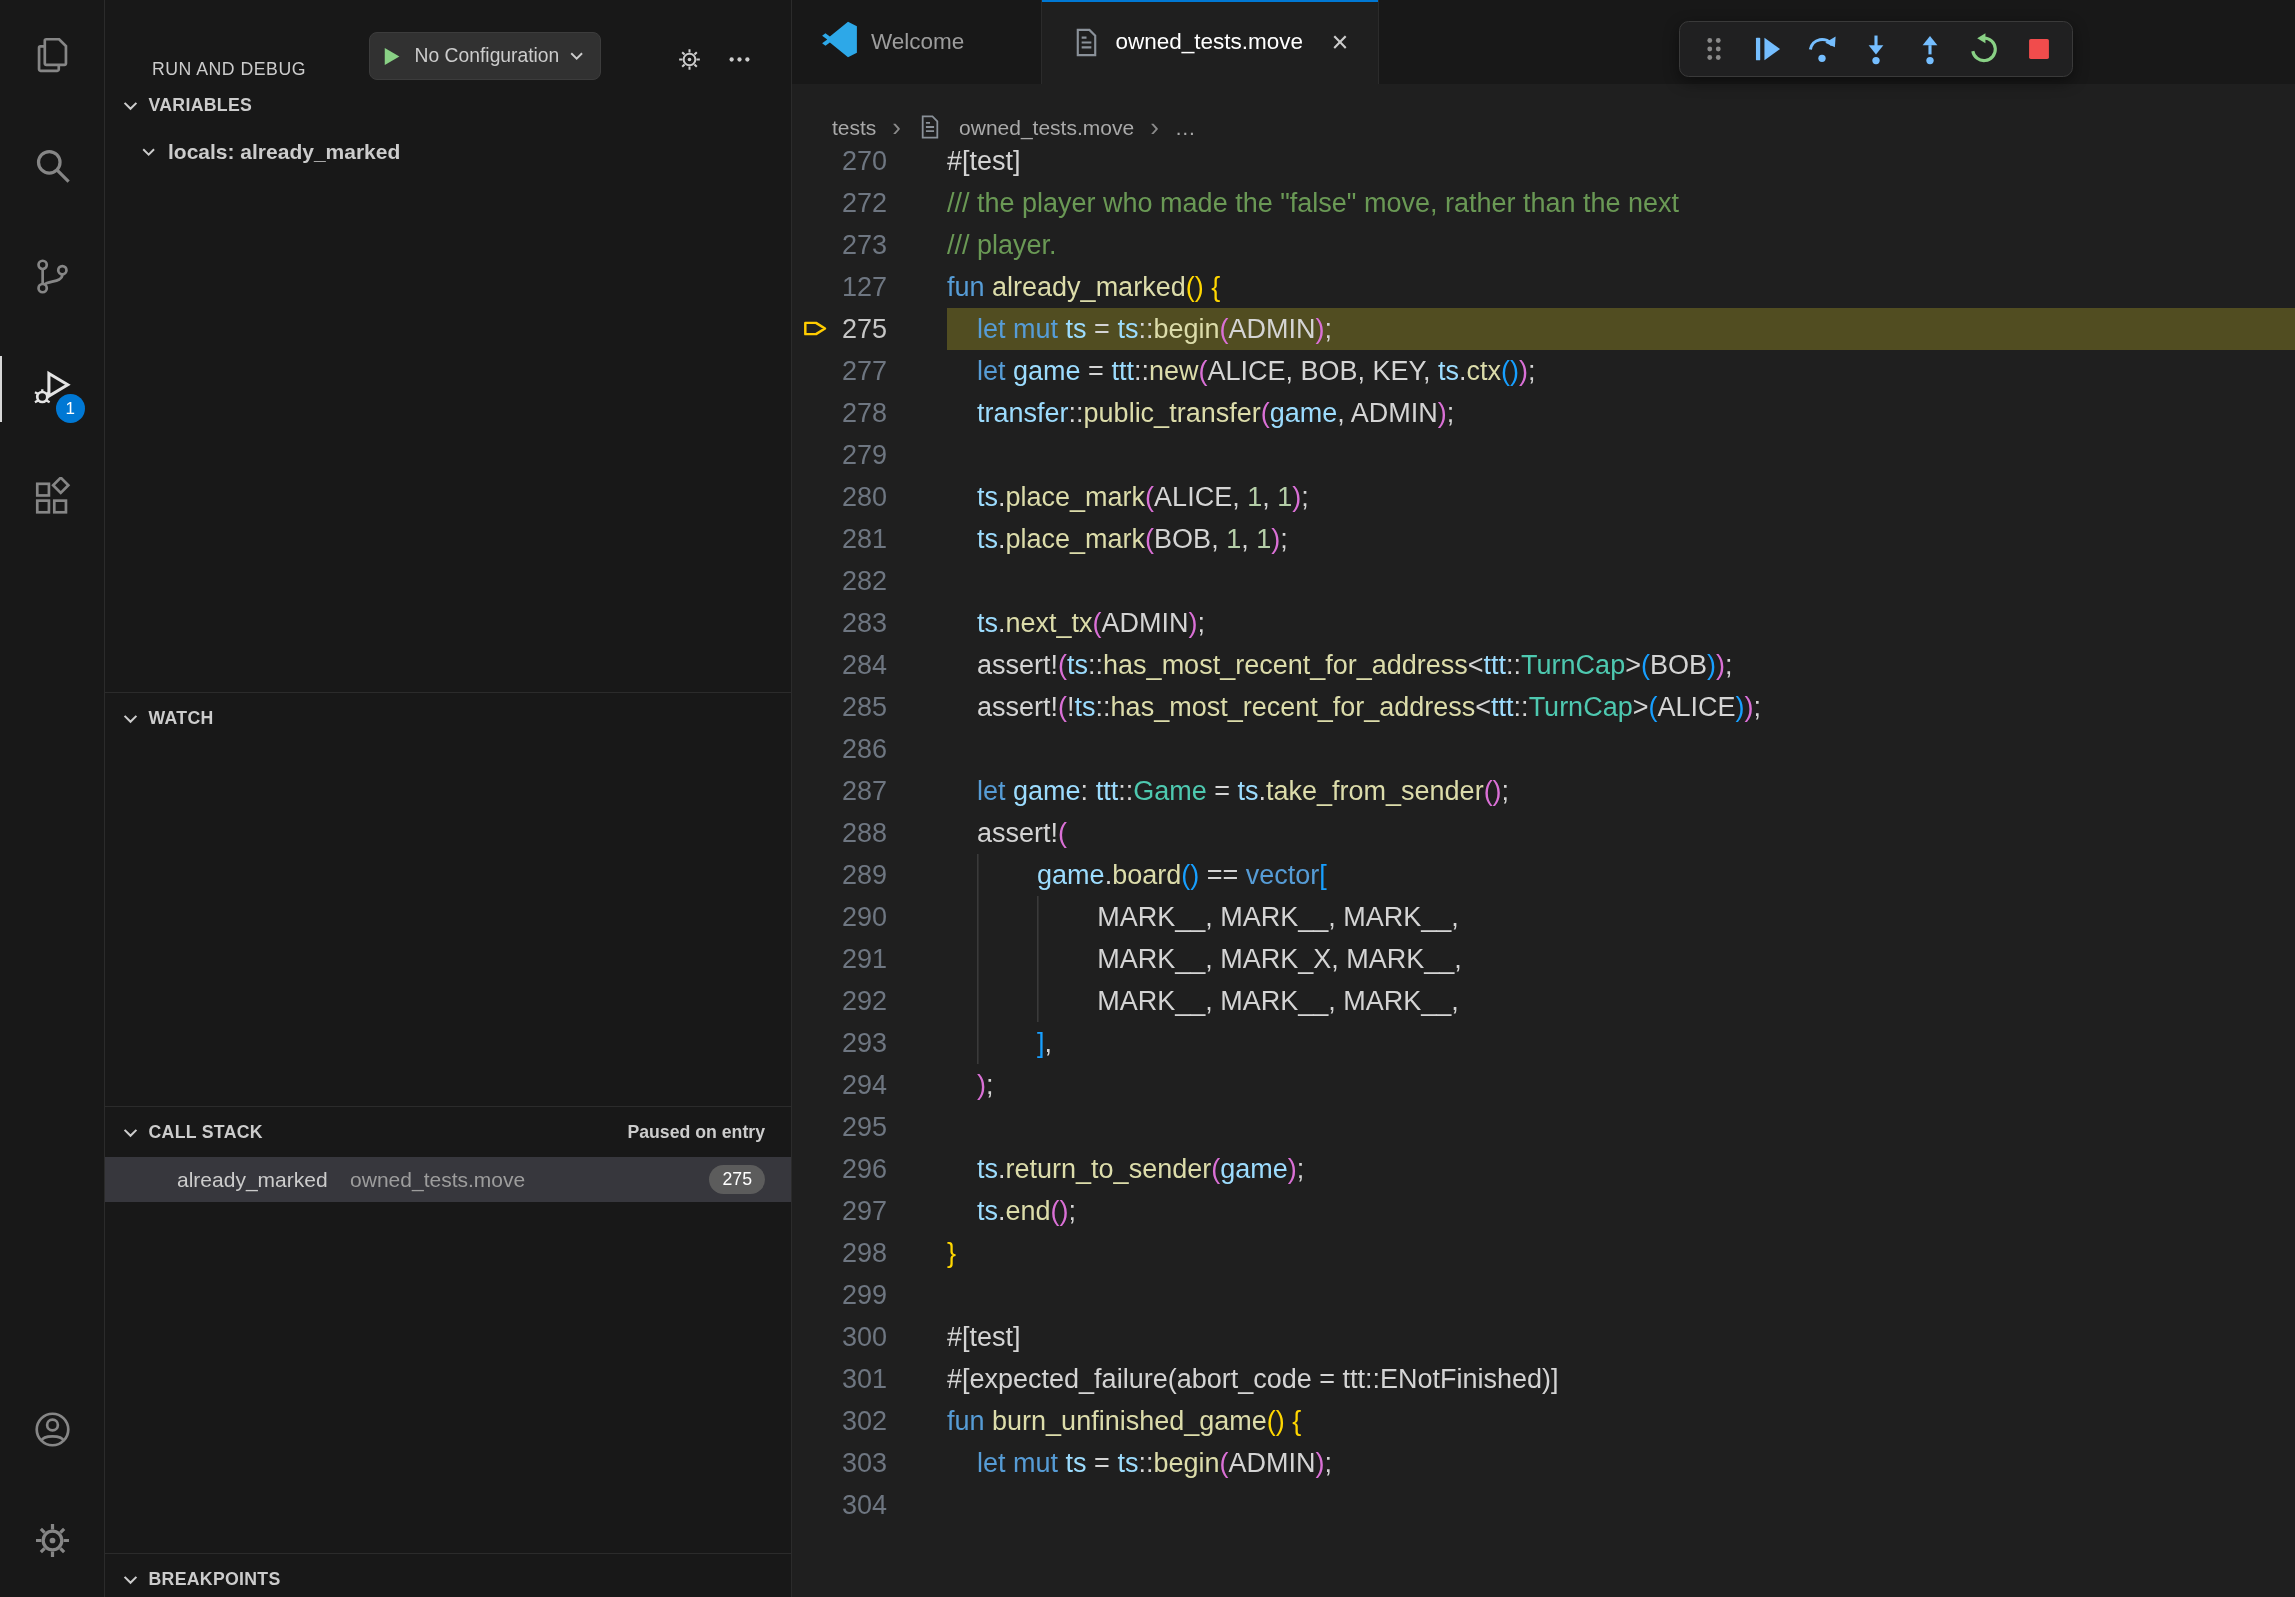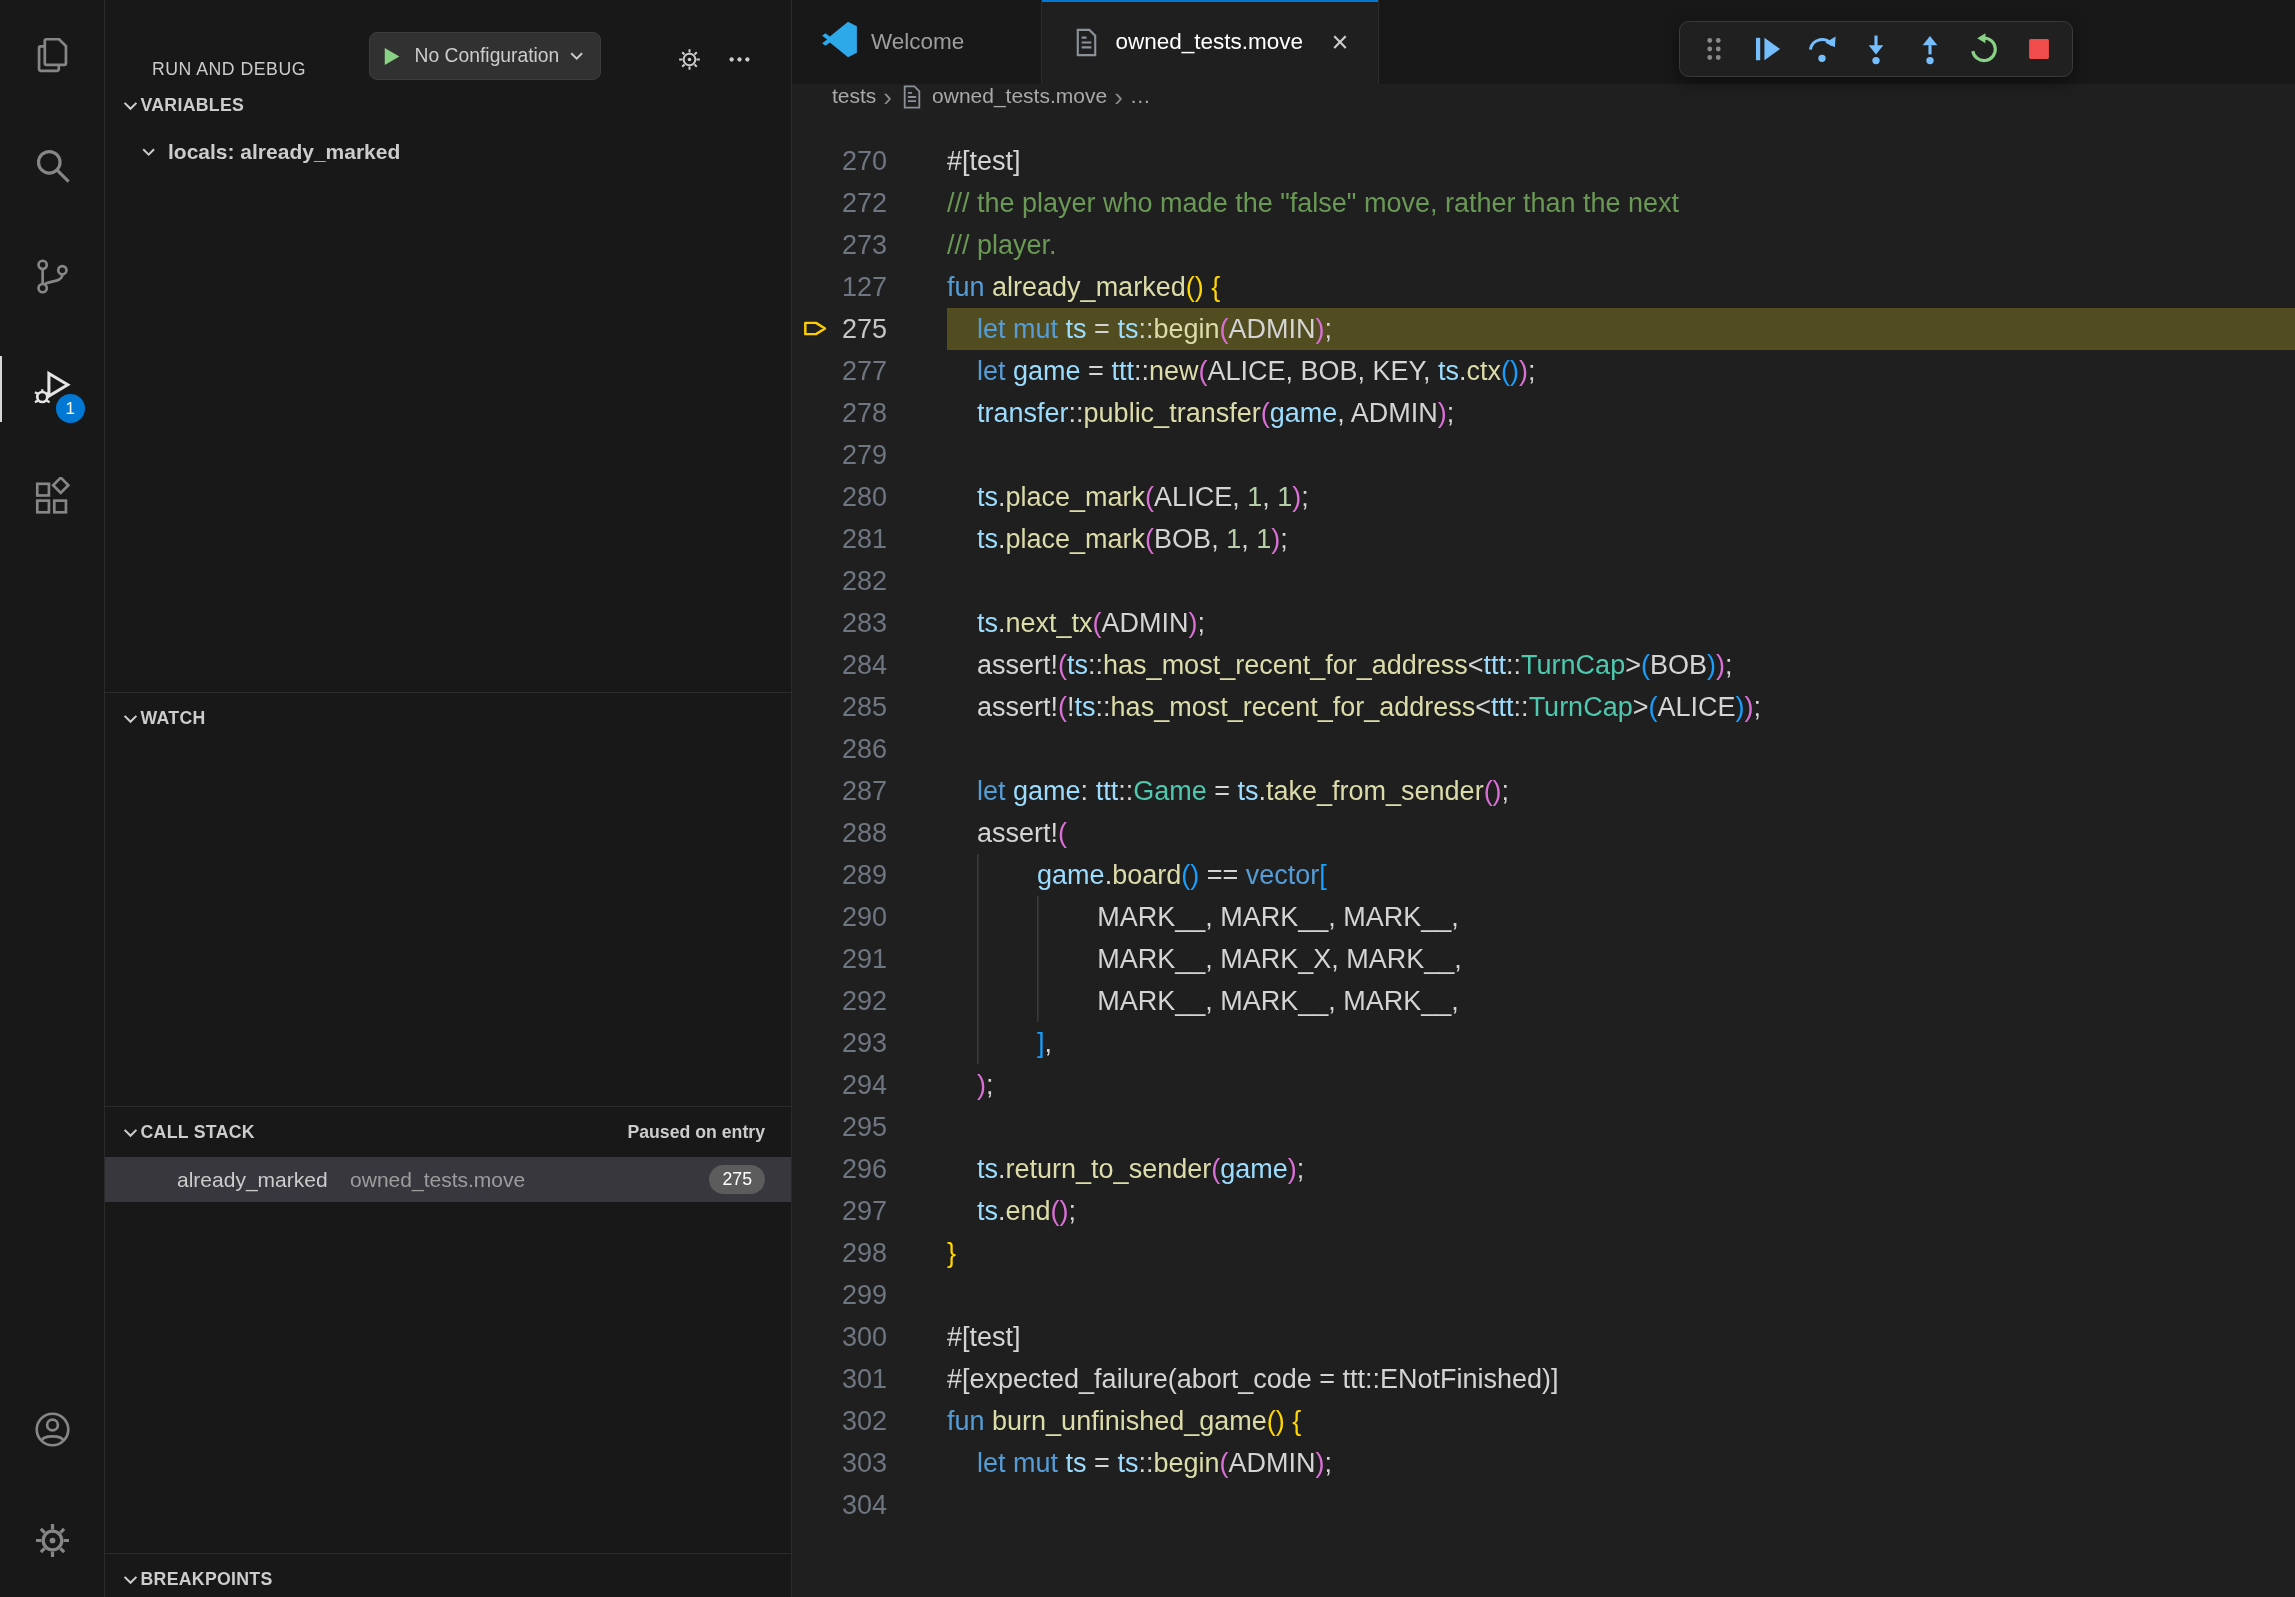--- a/index.html
+++ b/index.html
@@ -38,21 +38,21 @@
   .cfg{height:48px;border-radius:8px;background:#313131;border:0.8px solid #3c3c3c;
     display:flex;align-items:center;gap:9.7px;padding:0 13px 0 8px;margin-left:63px;cursor:pointer}
   .cfg .play-ic svg{width:27px;height:27px;display:block;color:var(--dbg_green)}
   .cfg-label{font-size:19.3px;color:var(--fg);white-space:nowrap;overflow:hidden;max-width:143px}
   .cfg .chev svg{width:19.3px;height:19.3px;display:block;color:var(--fg)}
   .icon-btn{background:none;border:0;color:var(--fg);cursor:pointer;display:flex;align-items:center;justify-content:center;width:39px;height:39px}
   .icon-btn svg{width:27px;height:27px}
   .sb-gear{margin-left:auto}
   .sb-dots{margin-left:11.3px;margin-right:32px}
 
-  .sb-sect{height:51px;display:flex;align-items:center;gap:0;padding-left:14.5px;flex-shrink:0}
+  .sb-sect{height:51px;display:flex;align-items:center;gap:8px;padding-left:14.5px;flex-shrink:0}
   .sb-sect.bordered{border-top:0.8px solid var(--border)}
   .sb-sect .chev svg{width:21px;height:21px;display:block;color:var(--fg)}
   .sb-sect-label{font-size:17.7px;font-weight:700;letter-spacing:0.3px;color:var(--fg)}
   .sb-paused{margin-left:auto;padding-right:26px;font-size:17.7px;font-weight:600;color:var(--fg)}
   .tree-item{height:42px;display:flex;align-items:center;gap:9.7px;padding-left:34px;flex-shrink:0;cursor:pointer}
   .tree-item .chev svg{width:19.3px;height:19.3px;display:block;color:var(--fg)}
   .tree-label{font-size:21px;font-weight:700;color:var(--fg)}
   .fill-var{height:519px;flex-shrink:0}
   .fill-watch{height:363px;flex-shrink:0}
   .fill-cs{height:351px;flex-shrink:0}
@@ -80,21 +80,21 @@
   .debug-toolbar{position:absolute;left:887px;top:21px;height:56px;z-index:5;
     background:#202021;border:0.8px solid #3a3a3a;border-radius:9.7px;
     display:flex;align-items:center;padding:0 8px;gap:3.2px;box-shadow:0 4.8px 14.5px rgba(0,0,0,.45)}
   .dbg-btn{width:51px;height:47px;display:flex;align-items:center;justify-content:center;background:none;border:0;cursor:pointer;border-radius:8px}
   .dbg-btn svg{width:34px;height:34px;display:block}
   .dbg-grip{color:#8a8a8a;cursor:grab}
   .dbg-blue{color:var(--dbg_blue)}
   .dbg-green{color:var(--dbg_green)}
   .dbg-red{color:var(--dbg_red)}
 
-  .breadcrumb{height:56px;display:flex;align-items:flex-start;gap:7px;padding-left:40px;
+  .breadcrumb{height:56px;display:flex;align-items:flex-end;gap:16px;padding-left:40px;
     background:var(--editor_bg);font-size:21px;color:#a9a9a9;flex-shrink:0}
   .bc-sep{color:#8a8a8a;font-size:26px;line-height:1}
   .bc-item{cursor:pointer}
   .breadcrumb .file-ic svg{width:26px;height:26px;display:block}
 
   
   .code-area{flex:1;overflow:hidden;background:var(--editor_bg);
     font-family:Liberation Sans, sans-serif;font-size:27px;line-height:42px}
   .code-line{display:flex;height:42px;white-space:pre}
   .g-marker{width:44px;position:relative;flex-shrink:0;cursor:pointer}

